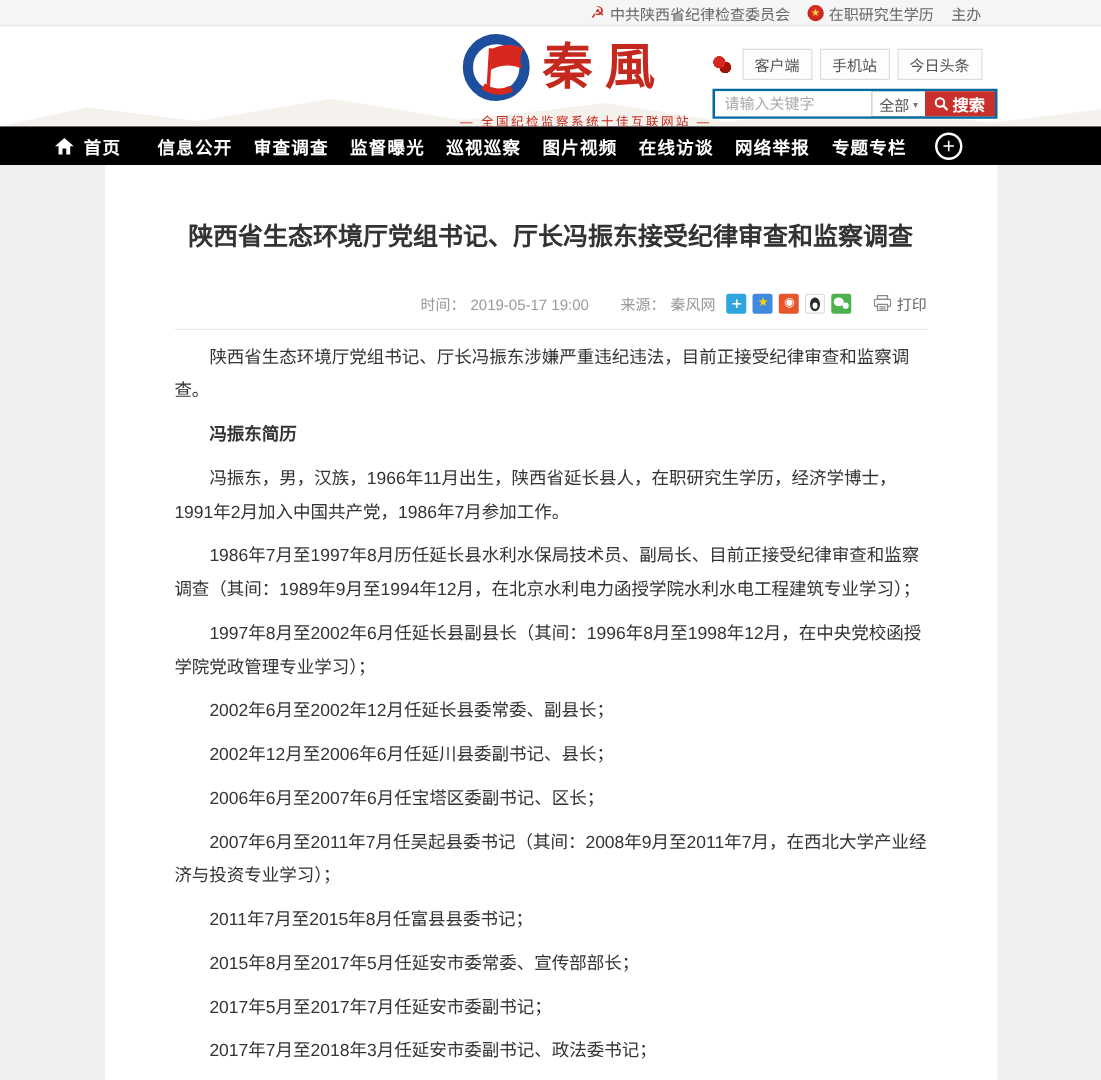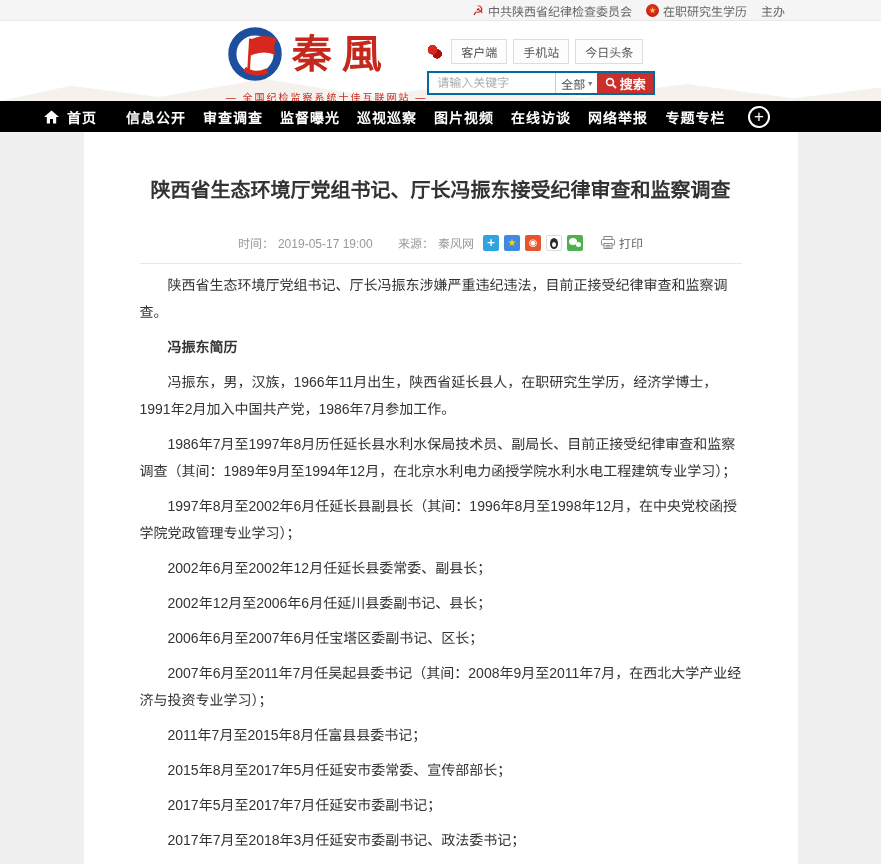--- a/index.html
+++ b/index.html
@@ -30,21 +30,21 @@
 
   
   .header { height: 80px; background: #fff; position: relative; overflow: hidden; }
   .mountains {
     position: absolute; left: 0; right: 0; bottom: 0; height: 34px;
     background: #f1eee8; opacity: .75;
     clip-path: polygon(0 100%, 8% 55%, 18% 88%, 30% 35%, 42% 85%, 55% 45%, 66% 90%, 78% 50%, 90% 92%, 100% 60%, 100% 100%);
   }
   .header-inner {
     position: relative; width: 714px; margin: 0 auto; height: 100%;
-    display: flex; justify-content: center;
+    display: flex; justify-content: flex-end;
   }
   .logo-block { padding-top: 4px; }
   .logo-row { display: flex; align-items: center; }
   .logo-emblem { margin-right: 8px; }
   .site-name {
     font-family: "DejaVu Serif", "Liberation Serif", serif;
     font-weight: bold; font-size: 40px; color: #c5281c; letter-spacing: 10px; line-height: 1;
   }
   .tagline {
     margin-top: 6px; font-size: 10px; color: #c5281c; letter-spacing: 2px; white-space: nowrap;
@@ -101,21 +101,21 @@
 
   
   .content {
     width: 714px; margin: 0 auto; background: #fff; min-height: 733px;
     padding: 44px 56px 30px 56px;
   }
   .article-title {
     font-size: 20px; font-weight: bold; color: #333; text-align: center; line-height: 1.4;
   }
   .meta-row {
-    margin-top: 30px; display: flex; justify-content: center; align-items: center;
+    margin-top: 30px; display: flex; justify-content: flex-end; align-items: center;
     font-size: 12px; color: #999;
   }
   .meta-left span { margin-right: 4px; }
   .meta-left .gap { margin-left: 18px; }
   .meta-right { display: flex; align-items: center; }
   .share-icon {
     width: 16px; height: 16px; border-radius: 2px; margin-left: 5px; cursor: pointer;
     display: inline-flex; align-items: center; justify-content: center;
     font-size: 11px; color: #fff; position: relative; font-family: "DejaVu Sans", sans-serif;
   }

